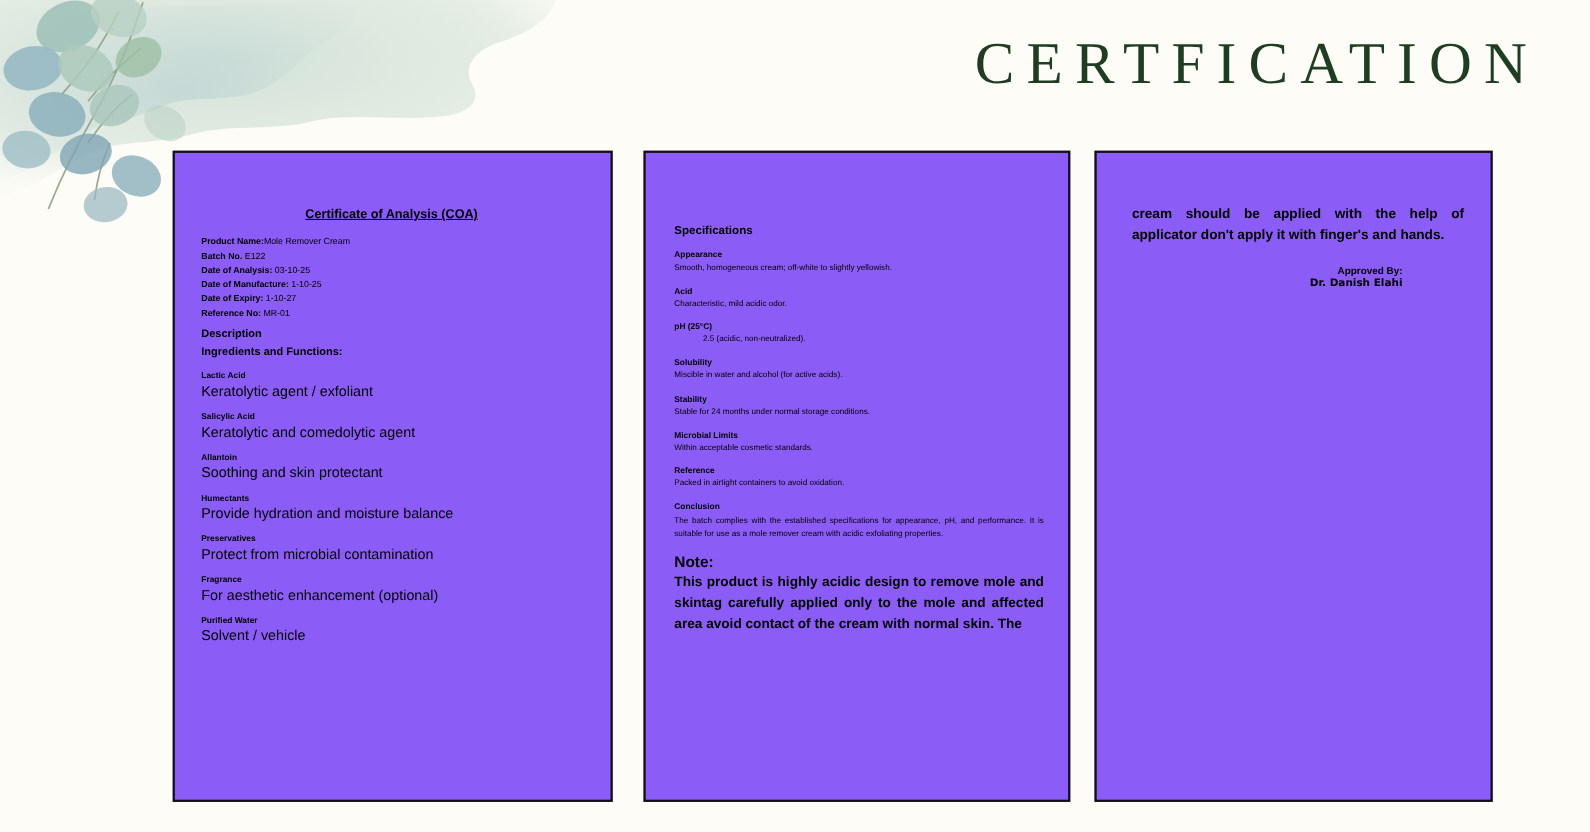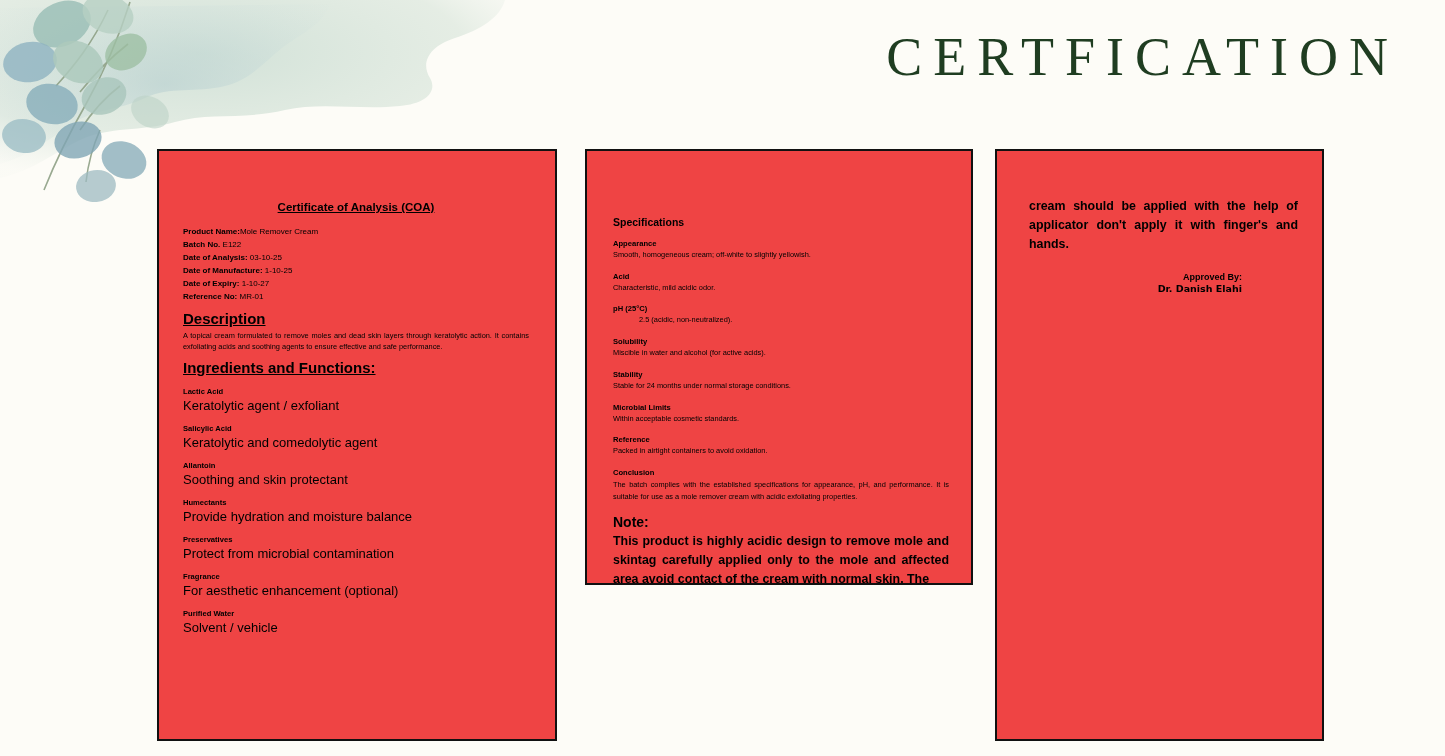--- a/index.html
+++ b/index.html
@@ -33,28 +33,27 @@
     letter-spacing: 11px;
     color: #1f3d21;
     font-weight: 400;
     white-space: nowrap;
   }
 
   
   .page {
     position: absolute;
     top: 137px;
-    background: #ef4444;
+    background: #8b5cf6;
     border: 2px solid #111111;
     box-sizing: border-box;
-    margin-top: 12px;
   }
   #page-1 { left: 157px;  width: 400px; height: 592px; }
-  #page-2 { left: 585px;  width: 388px; height: 436px; }
-  #page-3 { left: 995px;  width: 329px; height: 592px; }
+  #page-2 { left: 585px;  width: 388px; height: 592px; }
+  #page-3 { left: 995px;  width: 362px; height: 592px; }
 
   .page-inner {
     position: absolute;
     left: 0; right: 0; top: 0; bottom: 0;
     padding: 0;
   }
 
   
   #page-1 .content { position: absolute; left: 24px; right: 26px; top: 50px; }
   .coa-heading {
@@ -68,23 +67,22 @@
   .kv-row {
     font-size: 8px;
     color: #000;
     line-height: 1.62;
     white-space: nowrap;
   }
   .kv-row .k { font-weight: bold; }
   .kv-row .v { font-weight: normal; }
 
   .sec-title {
-    font-size: 15px;
-    font-weight: bold;
-    text-decoration: underline;
+    font-size: 10px;
+    font-weight: bold;
     color: #000;
     margin-top: 6px;
     margin-bottom: 3px;
   }
   .para {
     font-size: 7.4px;
     color: #000;
     line-height: 1.55;
     text-align: justify;
   }
@@ -239,21 +237,20 @@
         </div>
         <div class="kv-row">
           <span class="k">Date of Expiry:</span><span class="v">  1-10-27</span>
         </div>
         <div class="kv-row">
           <span class="k">Reference No:</span><span class="v"> MR-01</span>
         </div>
       </div>
 
       <div class="sec-title">Description</div>
-      <div class="para">A topical cream formulated to remove moles and dead skin layers through keratolytic action. It contains exfoliating acids and soothing agents to ensure effective and safe performance.</div>
 
       <div class="sec-title">Ingredients and Functions:</div>
 
       <div>
         <div class="ing-block">
           <div class="ing-name">Lactic Acid</div>
           <div class="ing-desc">Keratolytic agent / exfoliant</div>
         </div>
         <div class="ing-block">
           <div class="ing-name">Salicylic Acid</div>

